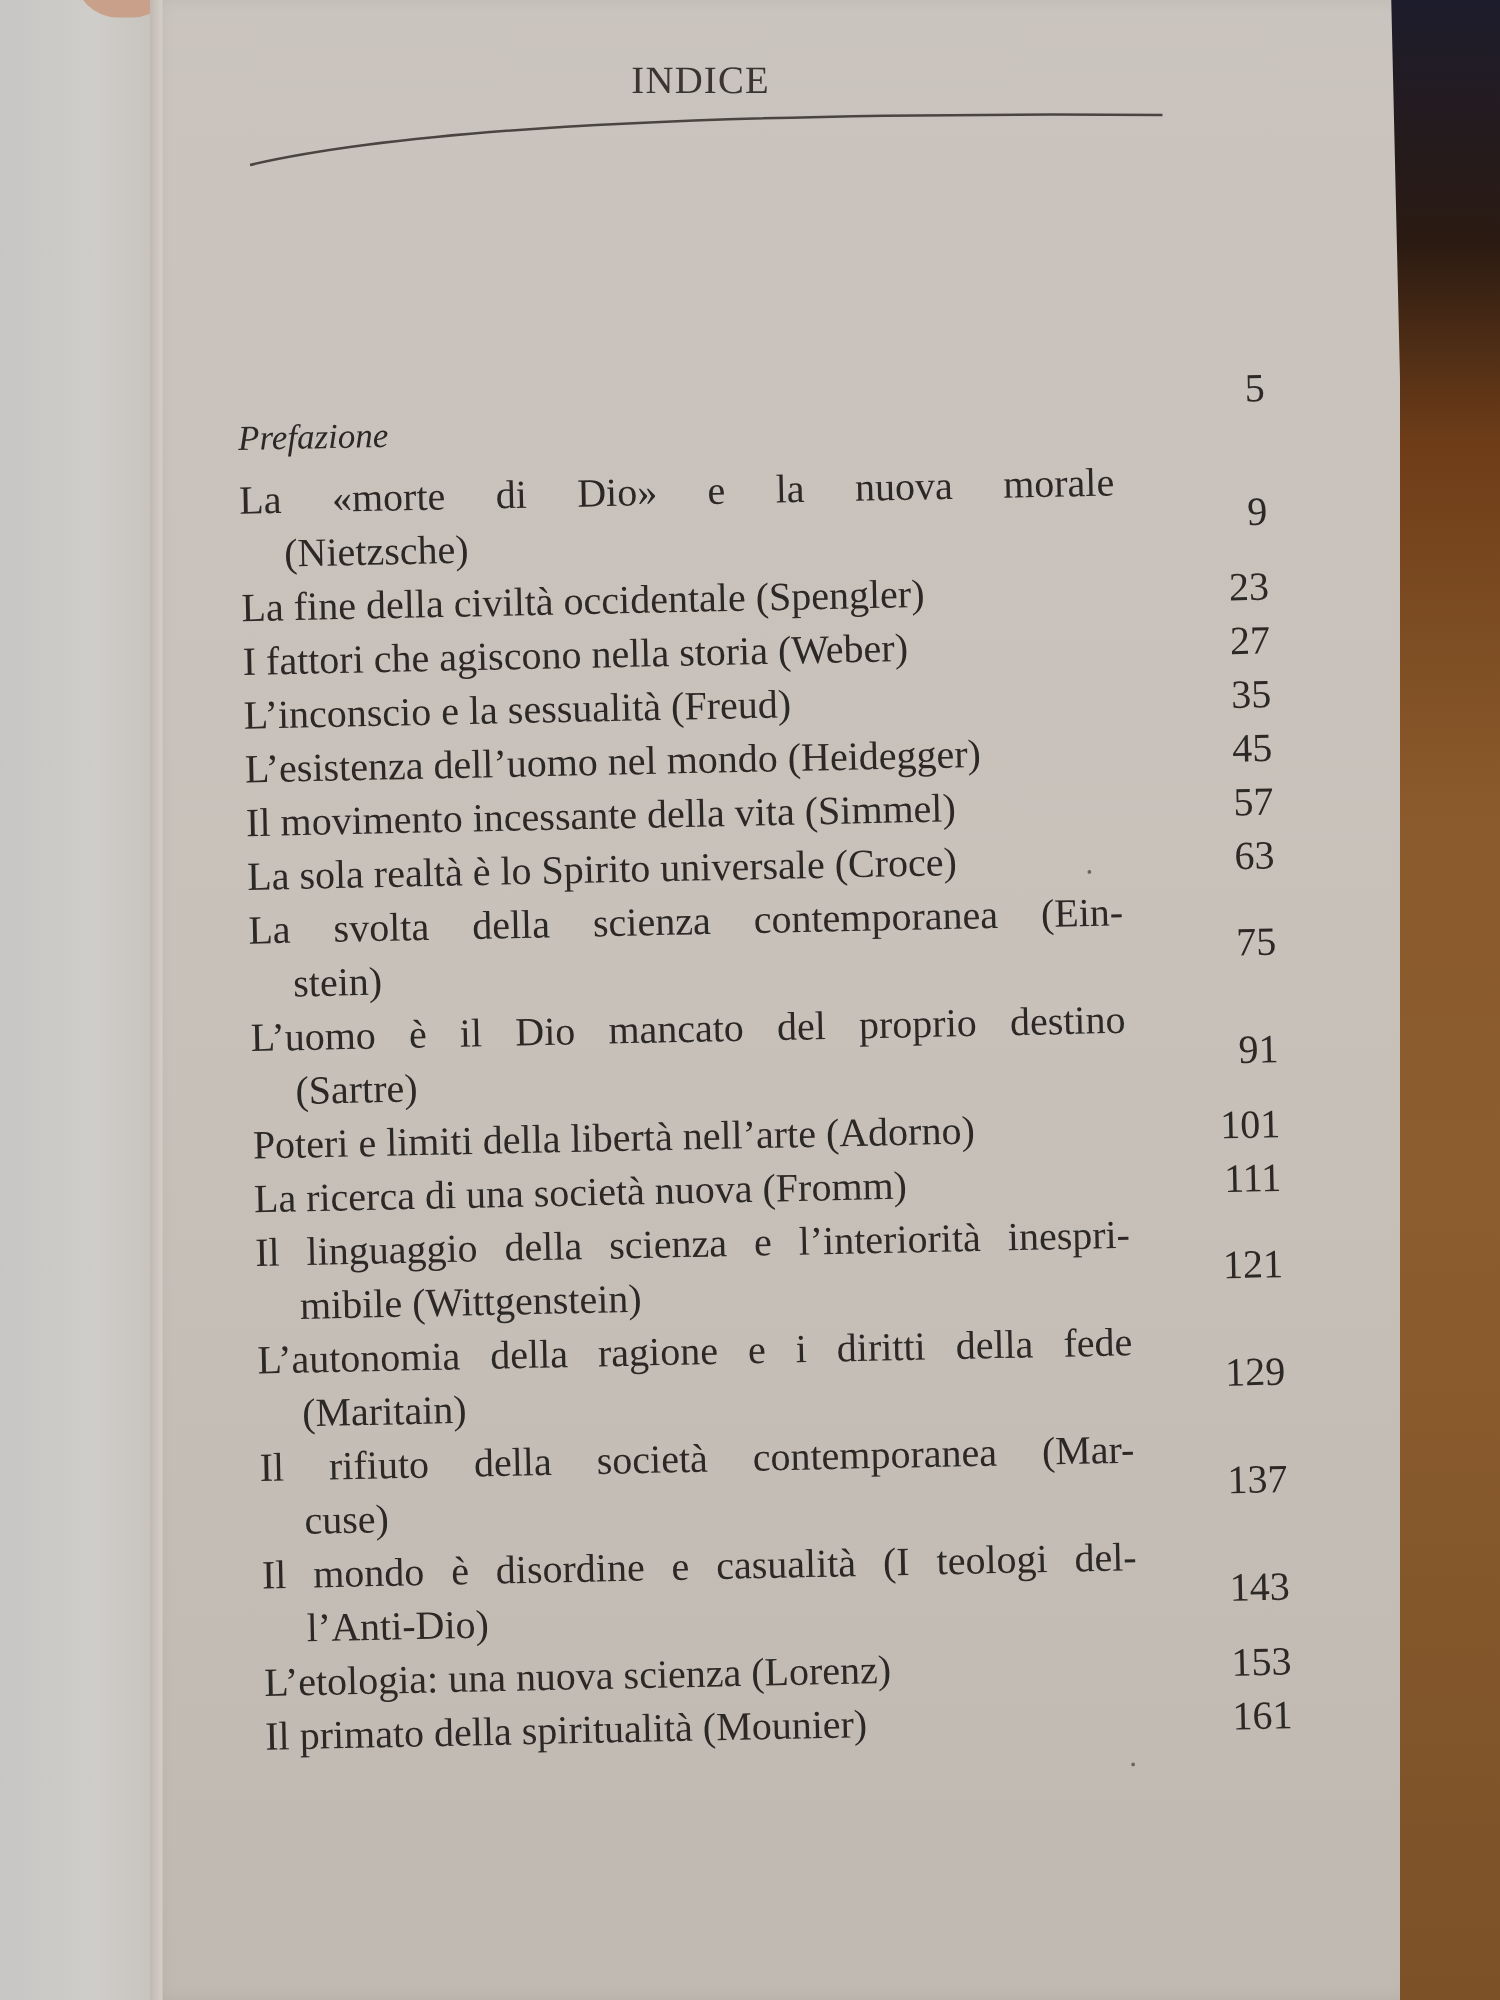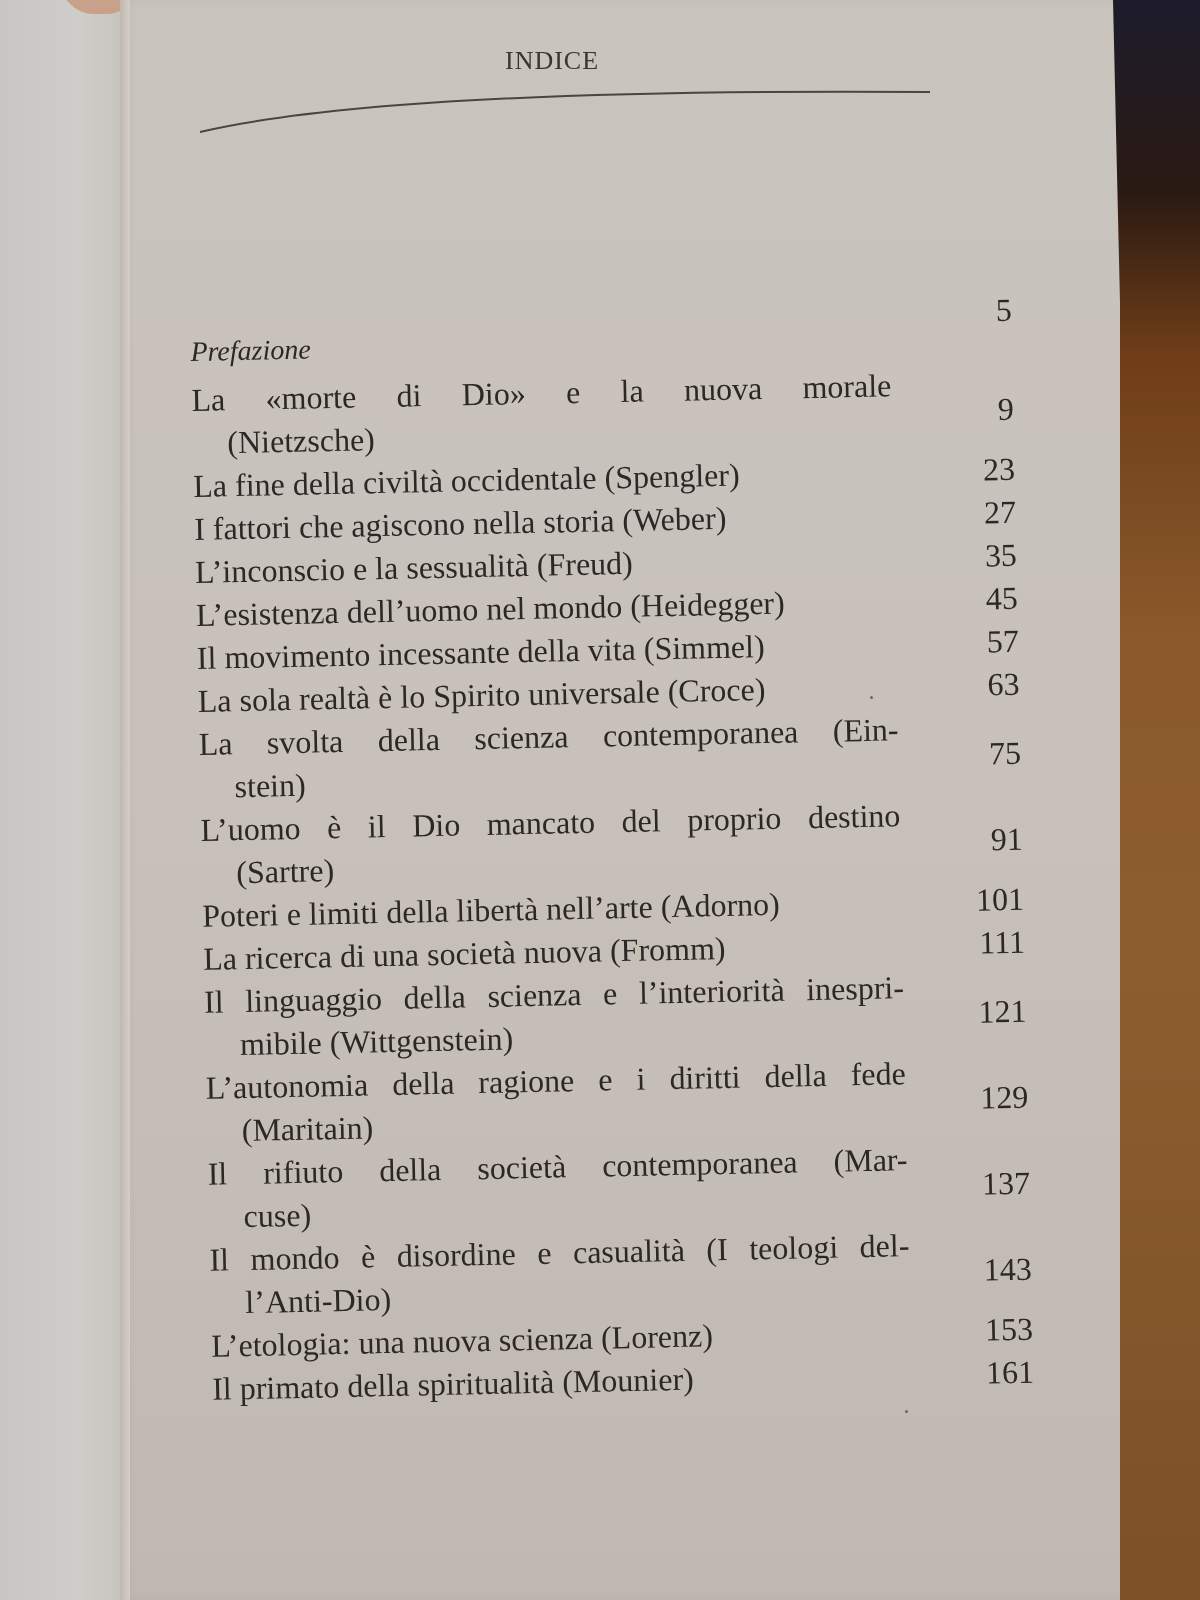--- a/index.html
+++ b/index.html
@@ -58,21 +58,21 @@
       top: 0;
       width: 1200px;
       height: 1600px;
       font-family: "Liberation Serif", "DejaVu Serif", serif;
       color: #2c2825;
     }
     .title {
       position: absolute;
       left: 505px;
       top: 46px;
-      font-size: 26px;
+      font-size: 31px;
       letter-spacing: 1px;
       color: #3a3531;
     }
     .rule {
       position: absolute;
       left: 190px;
       top: 80px;
       width: 760px;
       height: 60px;
     }

